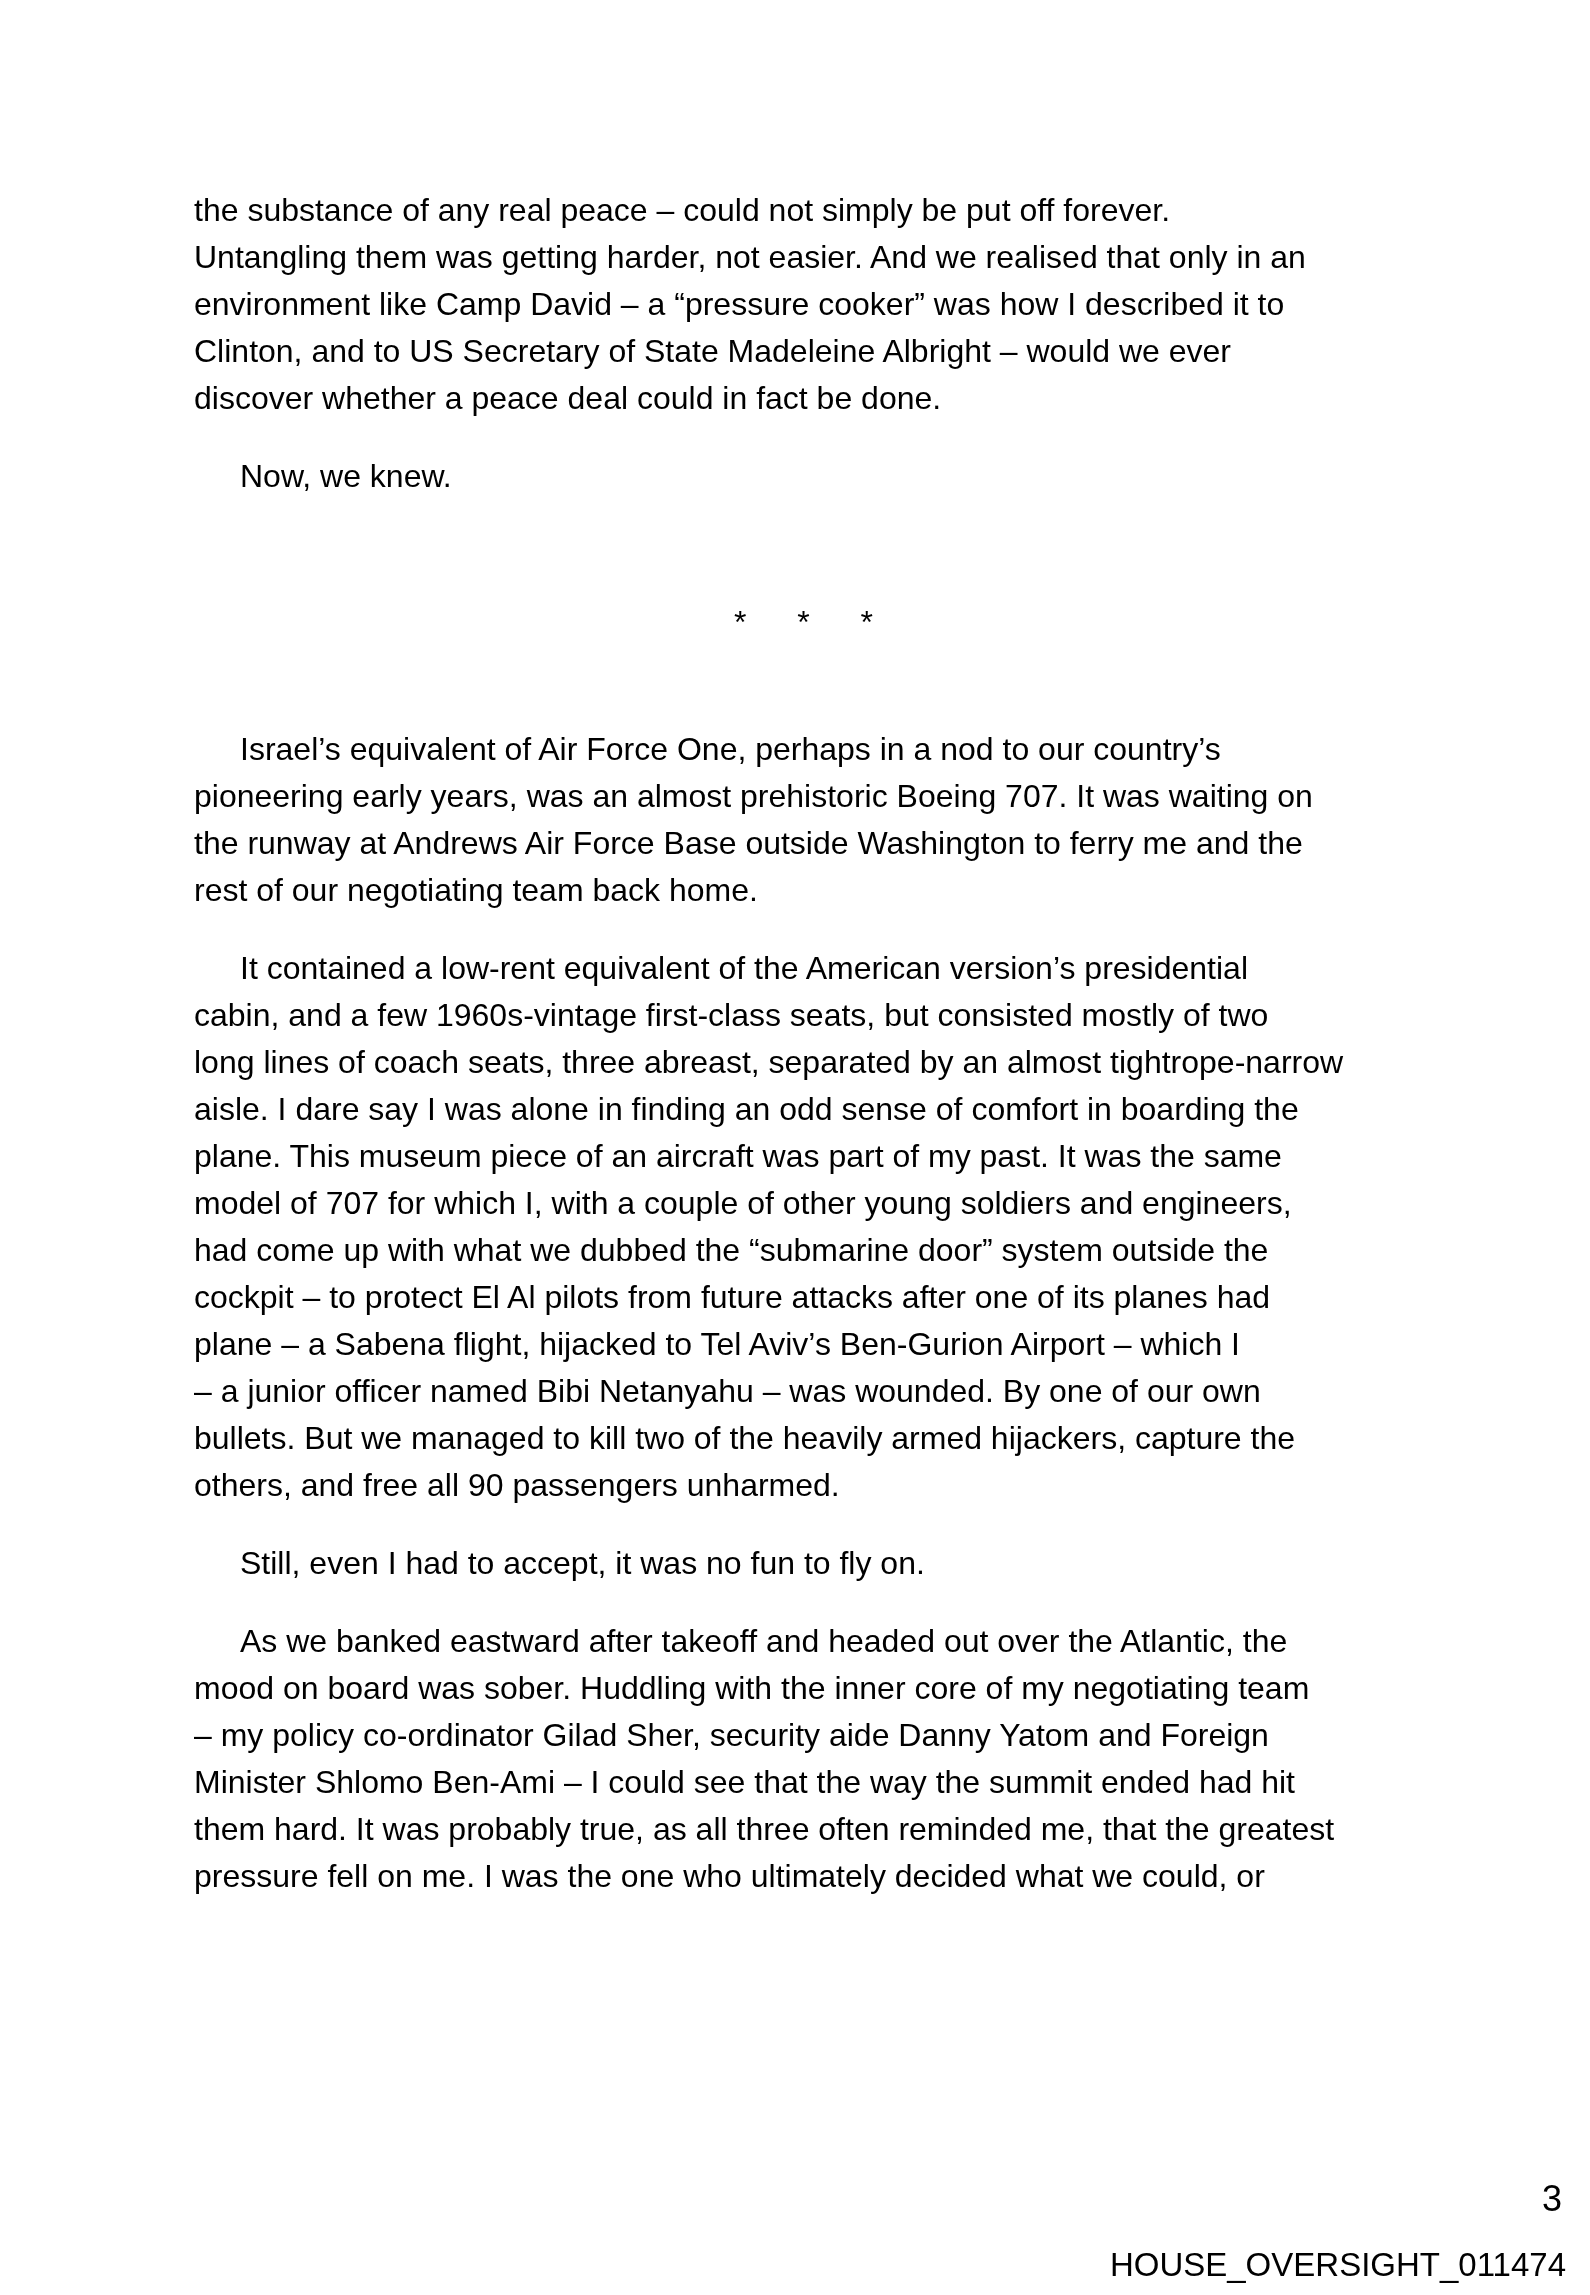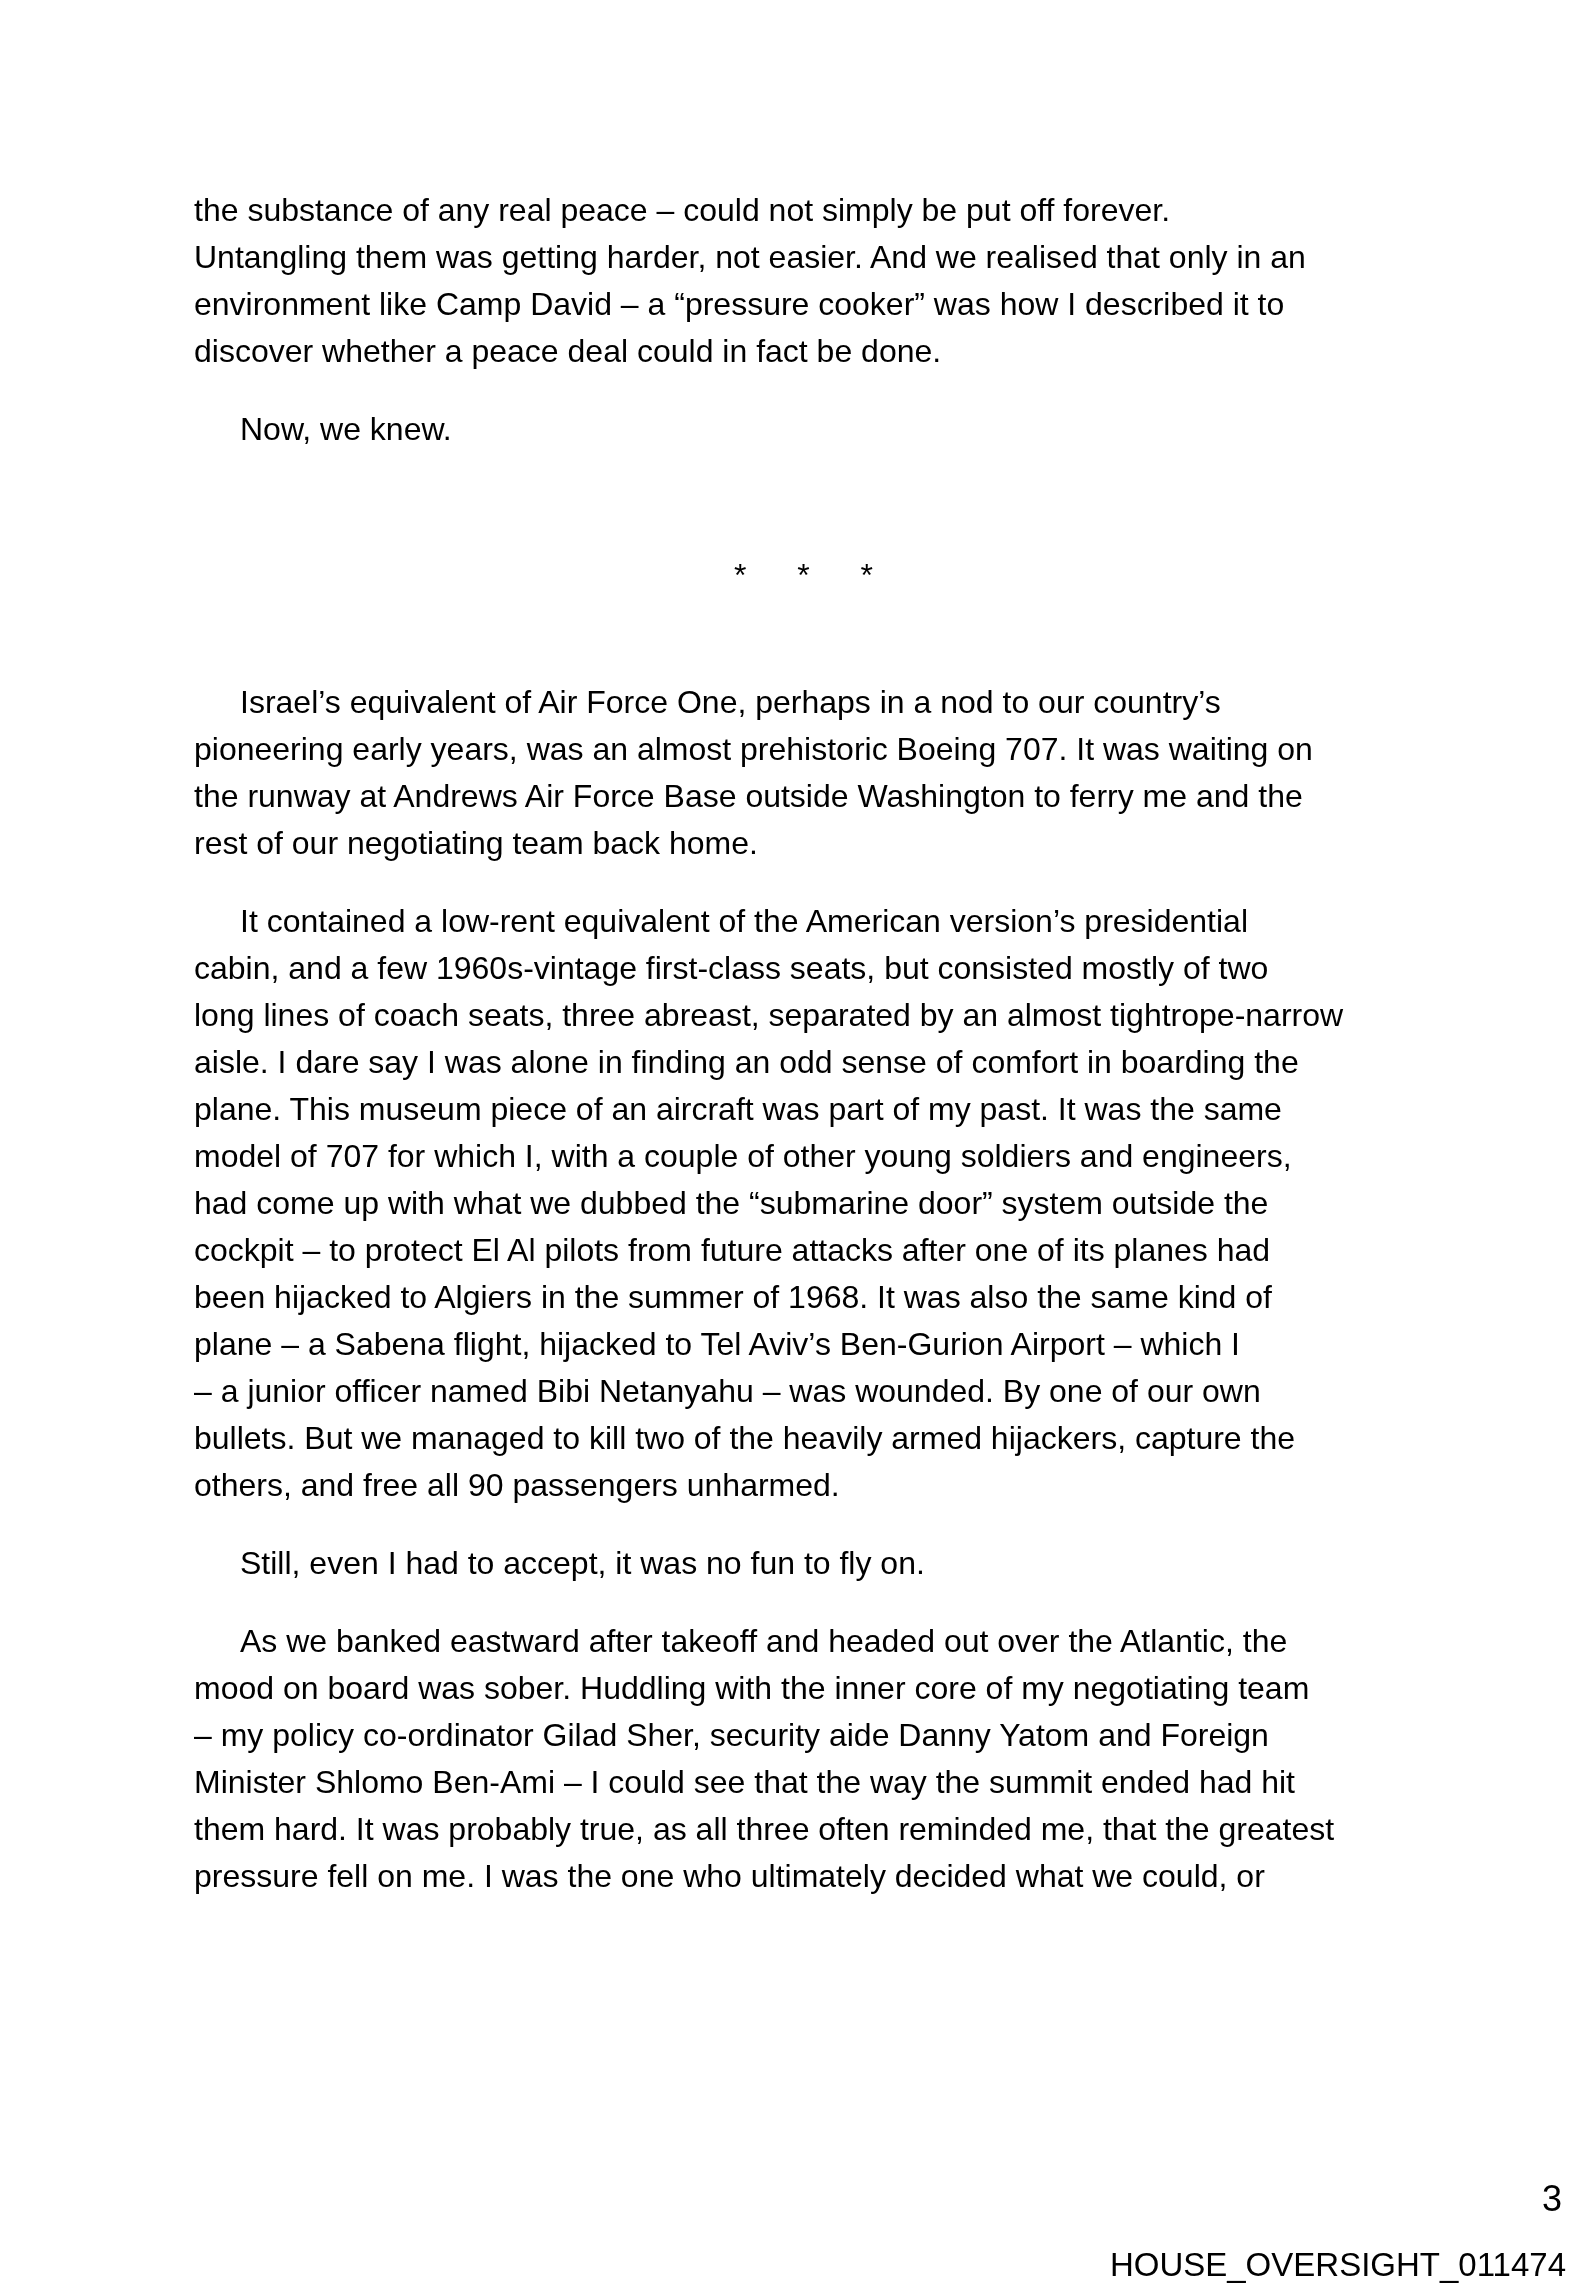--- a/index.html
+++ b/index.html
@@ -64,20 +64,21 @@
 <body>
 
 <div class="page">
 
   <div class="text-block">
 
     <div class="para">
       <span class="line">the substance of any real peace – could not simply be put off forever.</span>
       <span class="line">Untangling them was getting harder, not easier. And we realised that only in an</span>
       <span class="line">environment like Camp David – a “pressure cooker” was how I described it to</span>
+      <span class="line">Clinton, and to US Secretary of State Madeleine Albright – would we ever</span>
       <span class="line">discover whether a peace deal could in fact be done.</span>
     </div>
 
     <div class="para indented mt-para">
       <span class="line">Now, we knew.</span>
     </div>
 
     <div class="para section-break mt-sep">
       <span class="line">* * *</span>
     </div>
@@ -91,21 +92,20 @@
 
     <div class="para indented mt-para">
       <span class="line">It contained a low-rent equivalent of the American version’s presidential</span>
       <span class="line">cabin, and a few 1960s-vintage first-class seats, but consisted mostly of two</span>
       <span class="line">long lines of coach seats, three abreast, separated by an almost tightrope-narrow</span>
       <span class="line">aisle. I dare say I was alone in finding an odd sense of comfort in boarding the</span>
       <span class="line">plane. This museum piece of an aircraft was part of my past. It was the same</span>
       <span class="line">model of 707 for which I, with a couple of other young soldiers and engineers,</span>
       <span class="line">had come up with what we dubbed the “submarine door” system outside the</span>
       <span class="line">cockpit – to protect El Al pilots from future attacks after one of its planes had</span>
-      <span class="line">been hijacked to Algiers in the summer of 1968. It was also the same kind of</span>
       <span class="line">plane – a Sabena flight, hijacked to Tel Aviv’s Ben-Gurion Airport – which I</span>
       <span class="line">– a junior officer named Bibi Netanyahu – was wounded. By one of our own</span>
       <span class="line">bullets. But we managed to kill two of the heavily armed hijackers, capture the</span>
       <span class="line">others, and free all 90 passengers unharmed.</span>
     </div>
 
     <div class="para indented mt-para">
       <span class="line">Still, even I had to accept, it was no fun to fly on.</span>
     </div>
 

